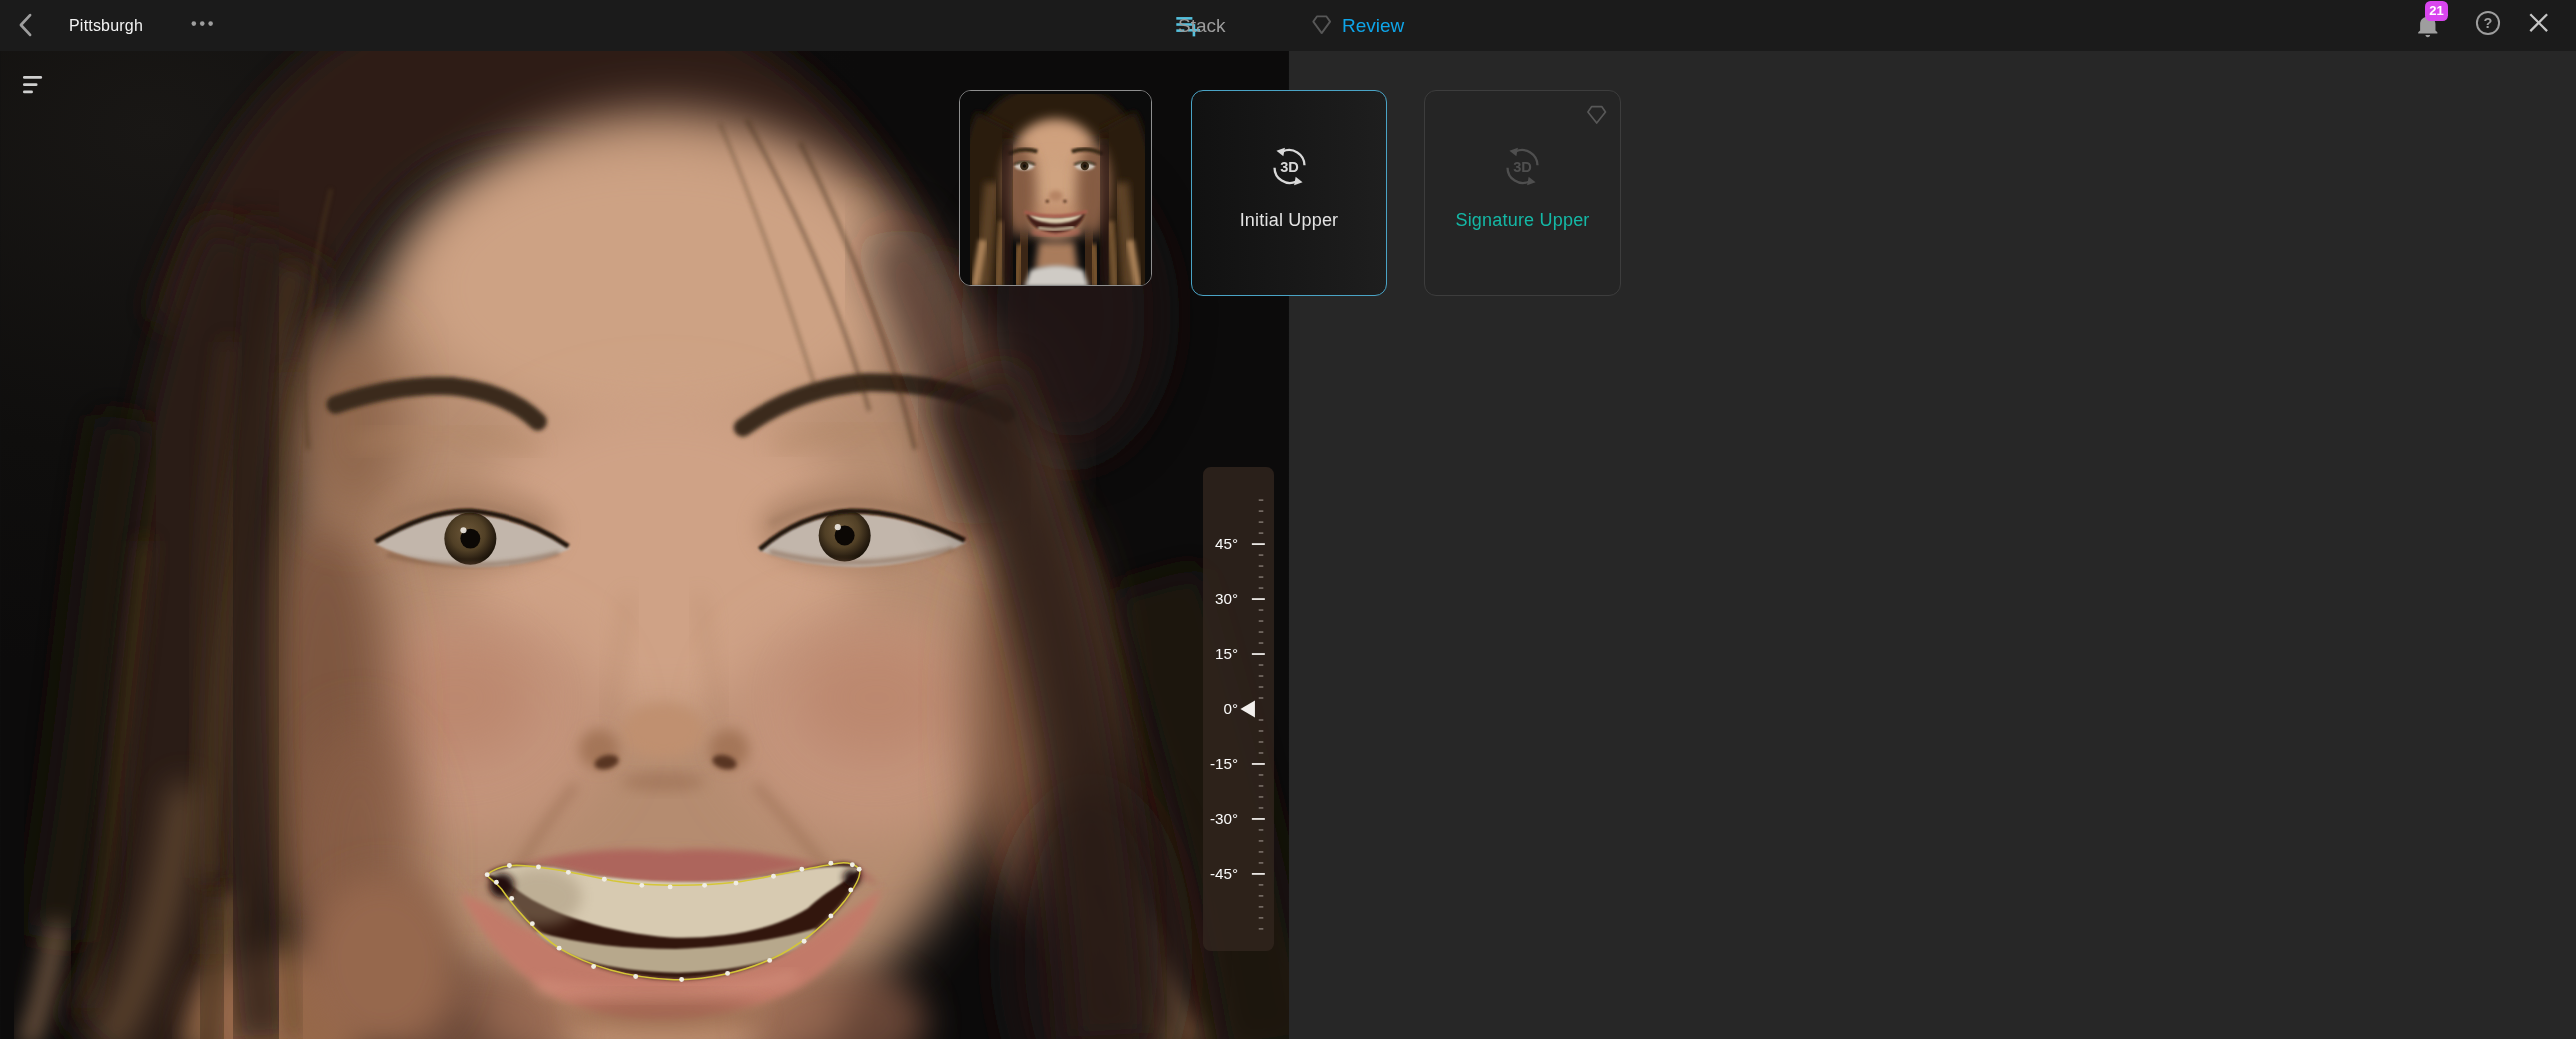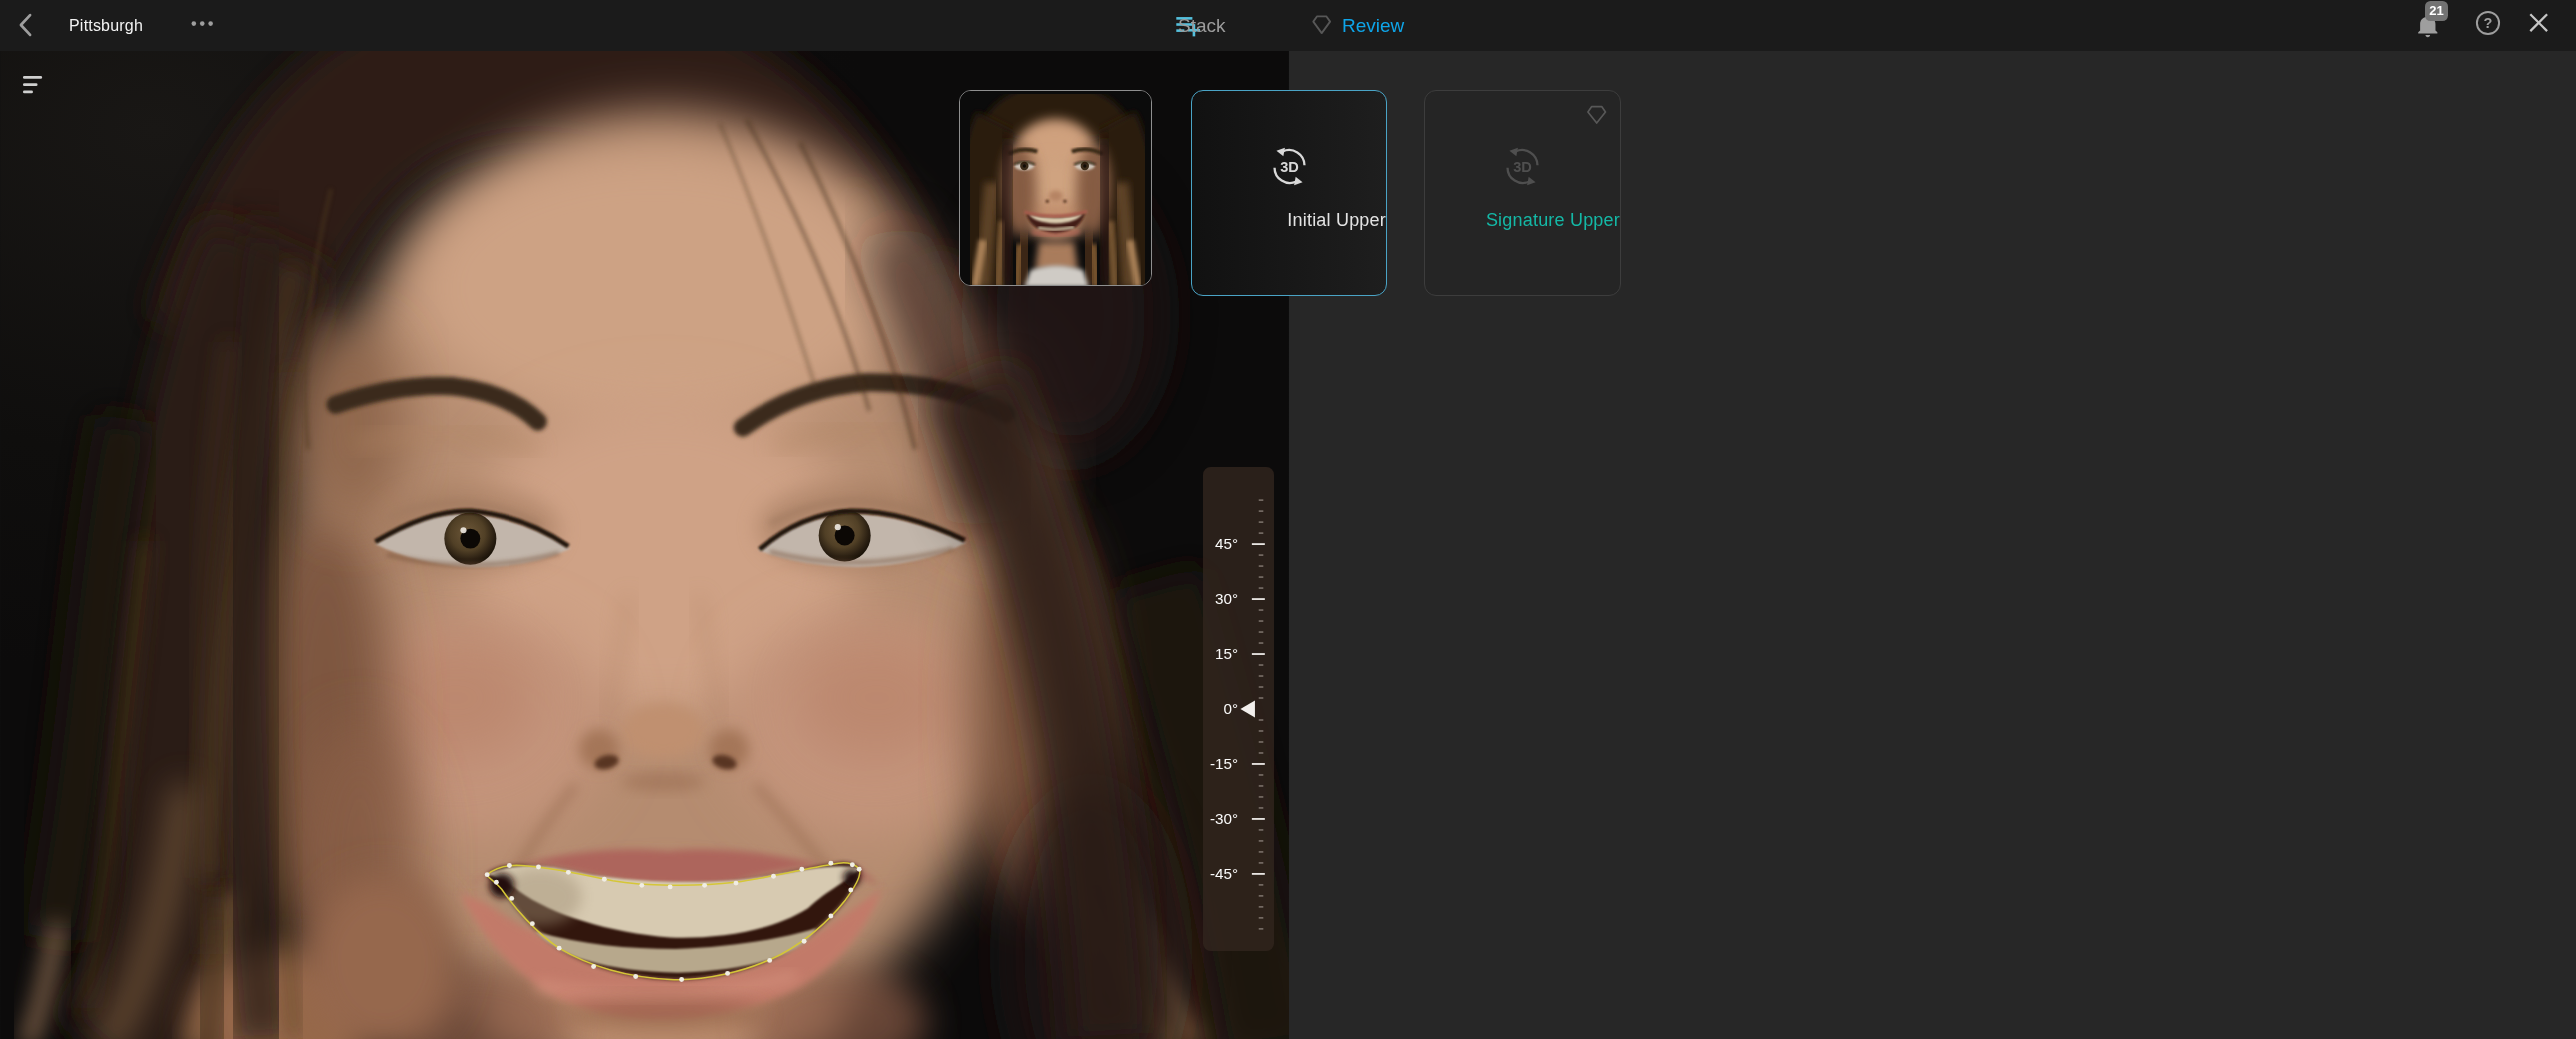--- a/index.html
+++ b/index.html
@@ -7,21 +7,21 @@
   font-family:"Liberation Sans", sans-serif; }
 .abs { position:absolute; }
 #topbar { position:absolute; left:0; top:0; width:2576px; height:51px; background:#1b1b1b; }
 #photo { position:absolute; left:0; top:51px; width:1289px; height:989px; background:#101010; overflow:hidden; }
 #panel { position:absolute; left:1289px; top:51px; width:1287px; height:989px; background:#272727; }
 .card { position:absolute; border-radius:12px; }
 #thumb { left:959px; top:90px; width:193px; height:196px; border:0.8px solid #8f8f8f; overflow:hidden; background:#0d0d0d;}
 #card2 { left:1191px; top:90px; width:196px; height:206px; border:1.5px solid #4aa4c6;
   background:linear-gradient(90deg,#111111,#1e1e1e); }
 #card3 { left:1424px; top:90px; width:197px; height:206px; border:0.8px solid #3d3d3d; background:#252525; }
-.cardlabel { position:absolute; width:100%; text-align:right; top:119px; font-size:18px; letter-spacing:0.2px; }
+.cardlabel { position:absolute; width:100%; text-align:center; top:119px; font-size:18px; letter-spacing:0.2px; }
 #card2 .cardlabel { color:#e3e3e3; }
 #card3 .cardlabel { color:#14b8a6; }
 #gauge { position:absolute; left:1155px; top:467px; width:71px; height:484px;
   background:rgba(50,38,30,0.8); border-radius:7.7px;margin-left:48px; }
 </style>
 </head>
 <body>
 <div id="topbar">
   <svg class="abs" style="left:17px;top:11.5px" width="17" height="26" viewBox="0 0 22 34">
     <polyline points="17,4 5,17 17,30" fill="none" stroke="#9e9e9e" stroke-width="3.5" stroke-linecap="round" stroke-linejoin="round"></polyline>
@@ -42,21 +42,21 @@
     </g>
   </svg>
   <div class="abs" style="left:1178px;top:0;height:51px;line-height:51px;font-size:19px;color:#9c9c9c">Stack</div>
   <svg class="abs" style="left:1311px;top:13.8px" width="21.4" height="21.4" viewBox="0 0 28 28">
     <path d="M 8 3 L 20 3 L 25 10 L 14 25 L 3 10 Z" fill="none" stroke="#575757" stroke-width="2.4" stroke-linejoin="round"></path>
   </svg>
   <div class="abs" style="left:1342px;top:0;height:51px;line-height:51px;font-size:19px;color:#0ea5e9">Review</div>
   <svg class="abs" style="left:2414px;top:12.3px" width="27.6" height="27.6" viewBox="0 0 36 36">
     <path d="M18 33 c1.7 0 3-1.4 3-3 h-6 c0 1.6 1.3 3 3 3 z M28 24 v-8 c0-4.8-2.9-8.4-7-9.4 V5.5 C21 4.1 19.6 3 18 3 s-3 1.1-3 2.5 v1.1 c-4.1 1-7 4.6-7 9.4 v8 l-2.5 2.5 V28 h25 v-1.5 z" fill="#9e9e9e"></path>
   </svg>
-  <div class="abs" style="left:2425px;top:0.8px;width:23px;height:20px;background:#737373;border-radius:5.4px;color:#fff;font-size:13px;font-weight:bold;text-align:center;line-height:20px">21</div>
+  <div class="abs" style="left:2425px;top:0.8px;width:23px;height:20px;background:#d946ef;border-radius:5.4px;color:#fff;font-size:13px;font-weight:bold;text-align:center;line-height:20px">21</div>
   <svg class="abs" style="left:2475px;top:10px" width="26" height="26" viewBox="0 0 34 34">
     <circle cx="17" cy="17" r="14.5" fill="none" stroke="#9e9e9e" stroke-width="2.6"></circle>
     <text x="17" y="24" text-anchor="middle" font-size="19" font-weight="bold" fill="#9e9e9e" font-family="Liberation Sans, sans-serif">?</text>
   </svg>
   <svg class="abs" style="left:2528px;top:12.3px" width="21.4" height="21.4" viewBox="0 0 28 28">
     <line x1="3" y1="3" x2="25" y2="25" stroke="#c6c6c6" stroke-width="3"></line>
     <line x1="25" y1="3" x2="3" y2="25" stroke="#c6c6c6" stroke-width="3"></line>
   </svg>
 </div>
 <div id="photo">

